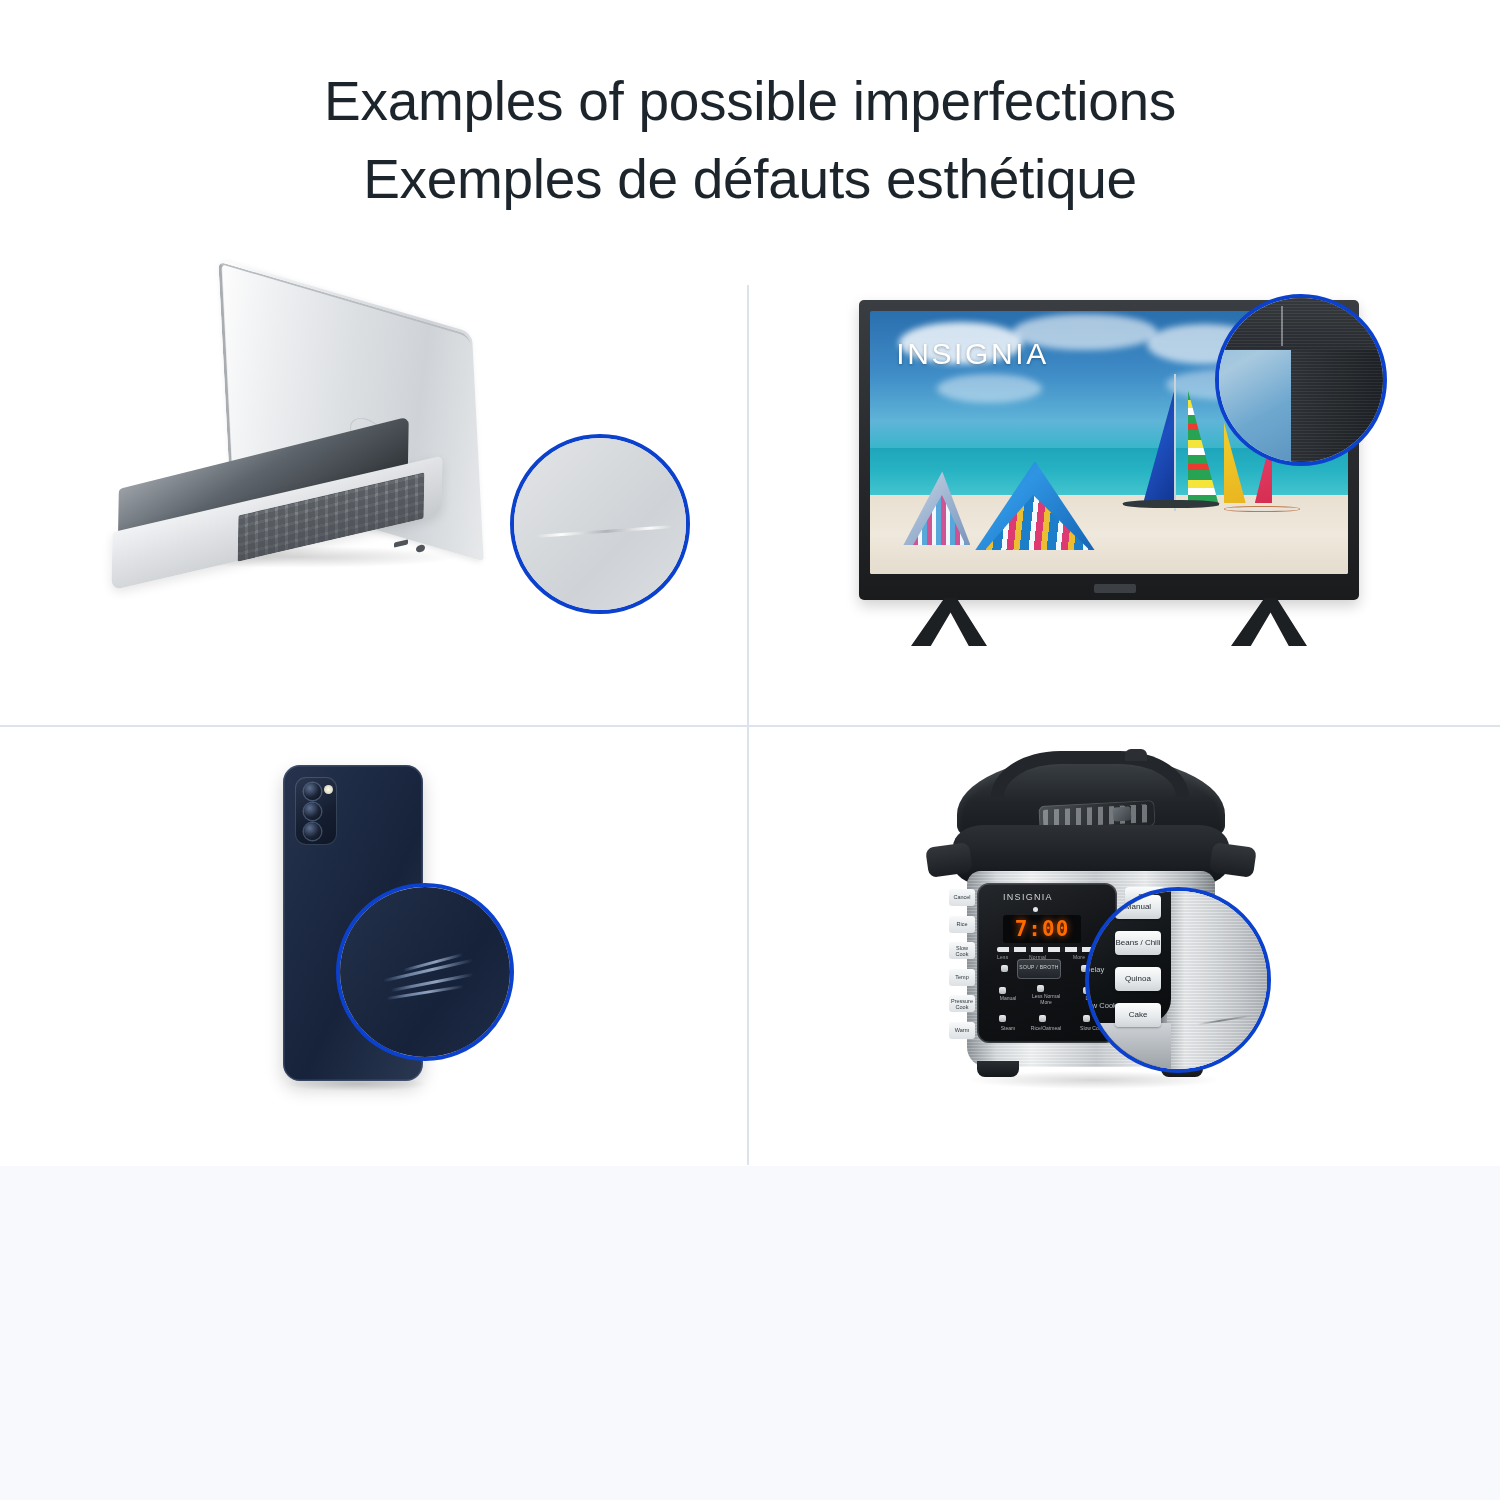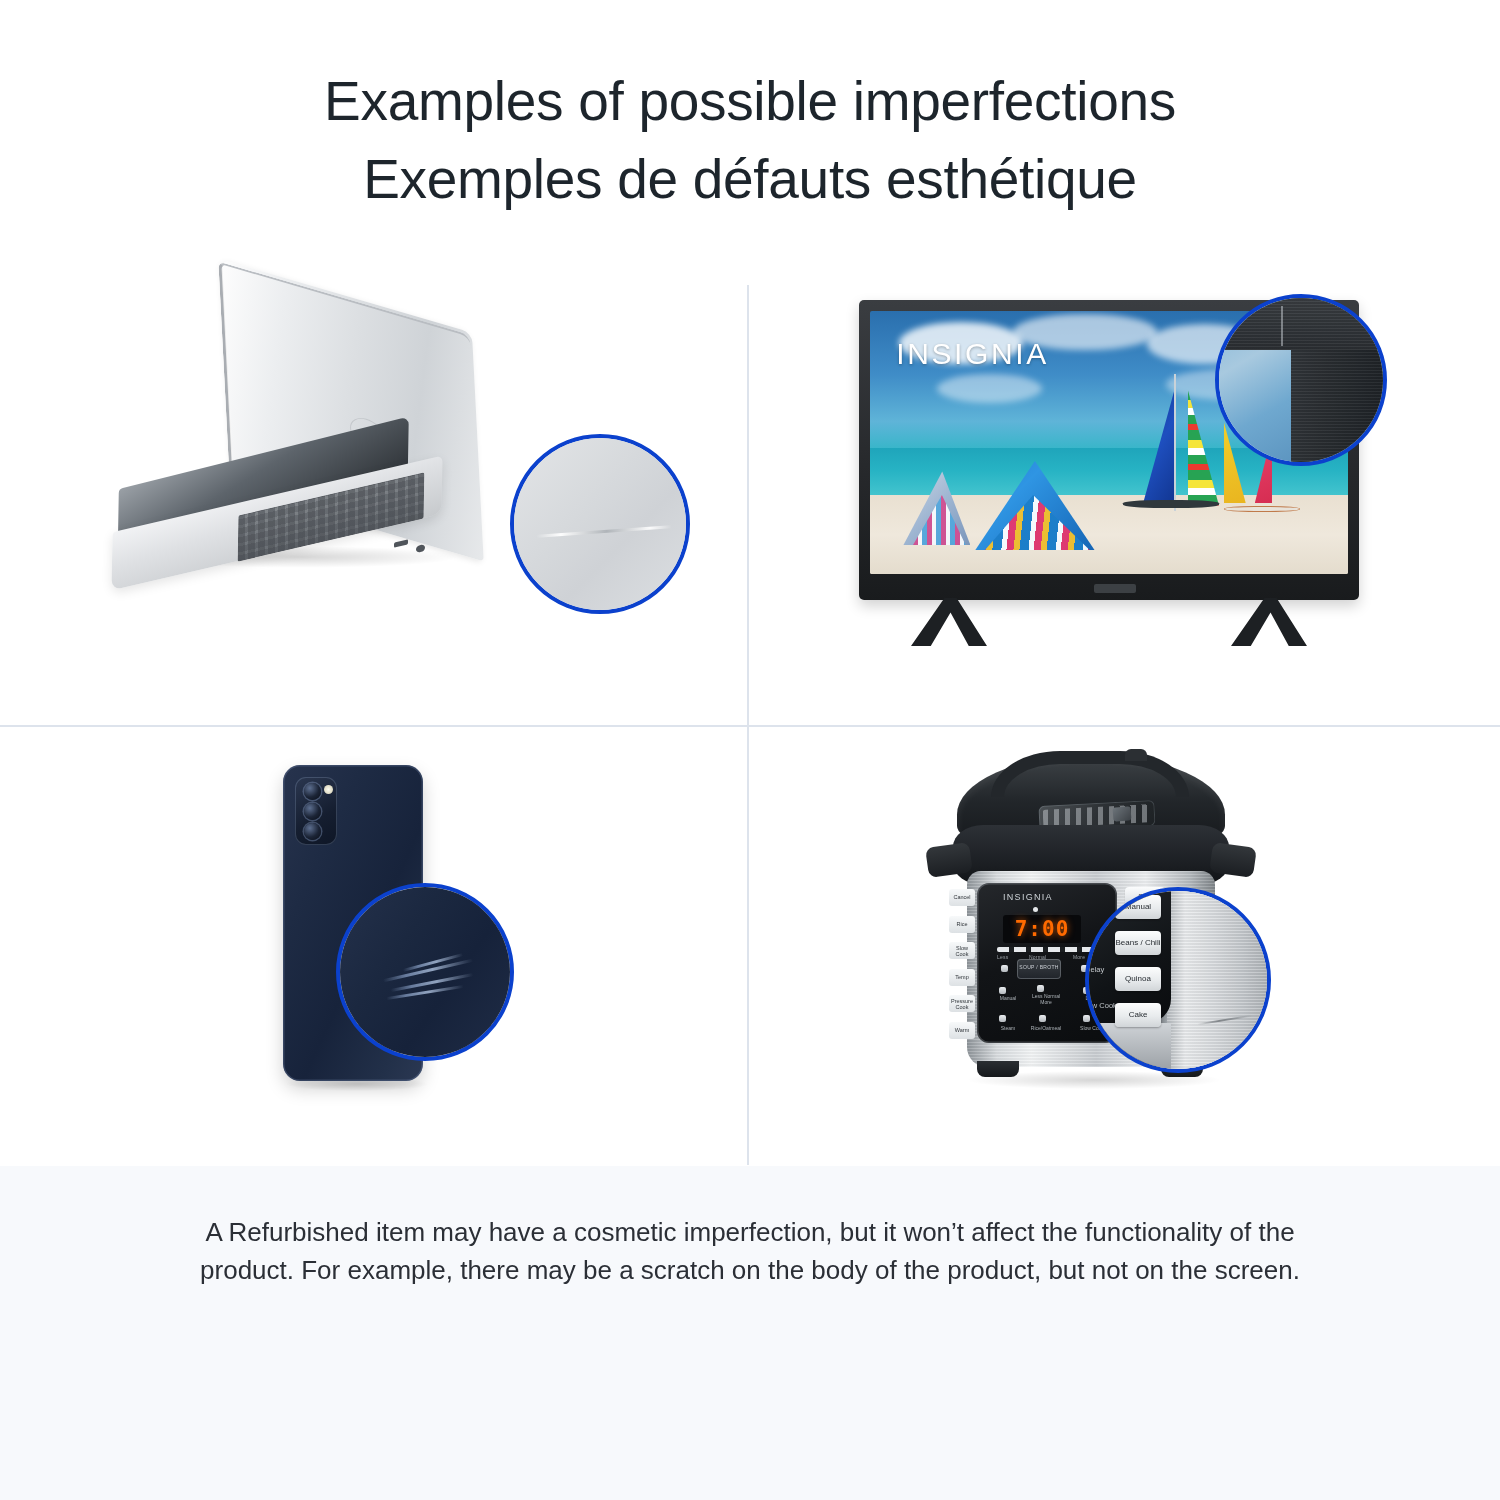--- a/index.html
+++ b/index.html
@@ -673,16 +673,15 @@
               <div class="mag-btn b3">Cake</div>
               <div class="mag-pc-scratch"></div>
             </div>
           </div>
         </div>
       </div>
     </div>
   </div>
 
   <div class="footer">
-    <p class="first">A Refurbished item may have a cosmetic imperfection, but it won’t affect the functionality of the product. For example, there may be a scratch on the body of the product, but not on the screen.</p>
   </div>
 
 </div>
 
 </body></html>

